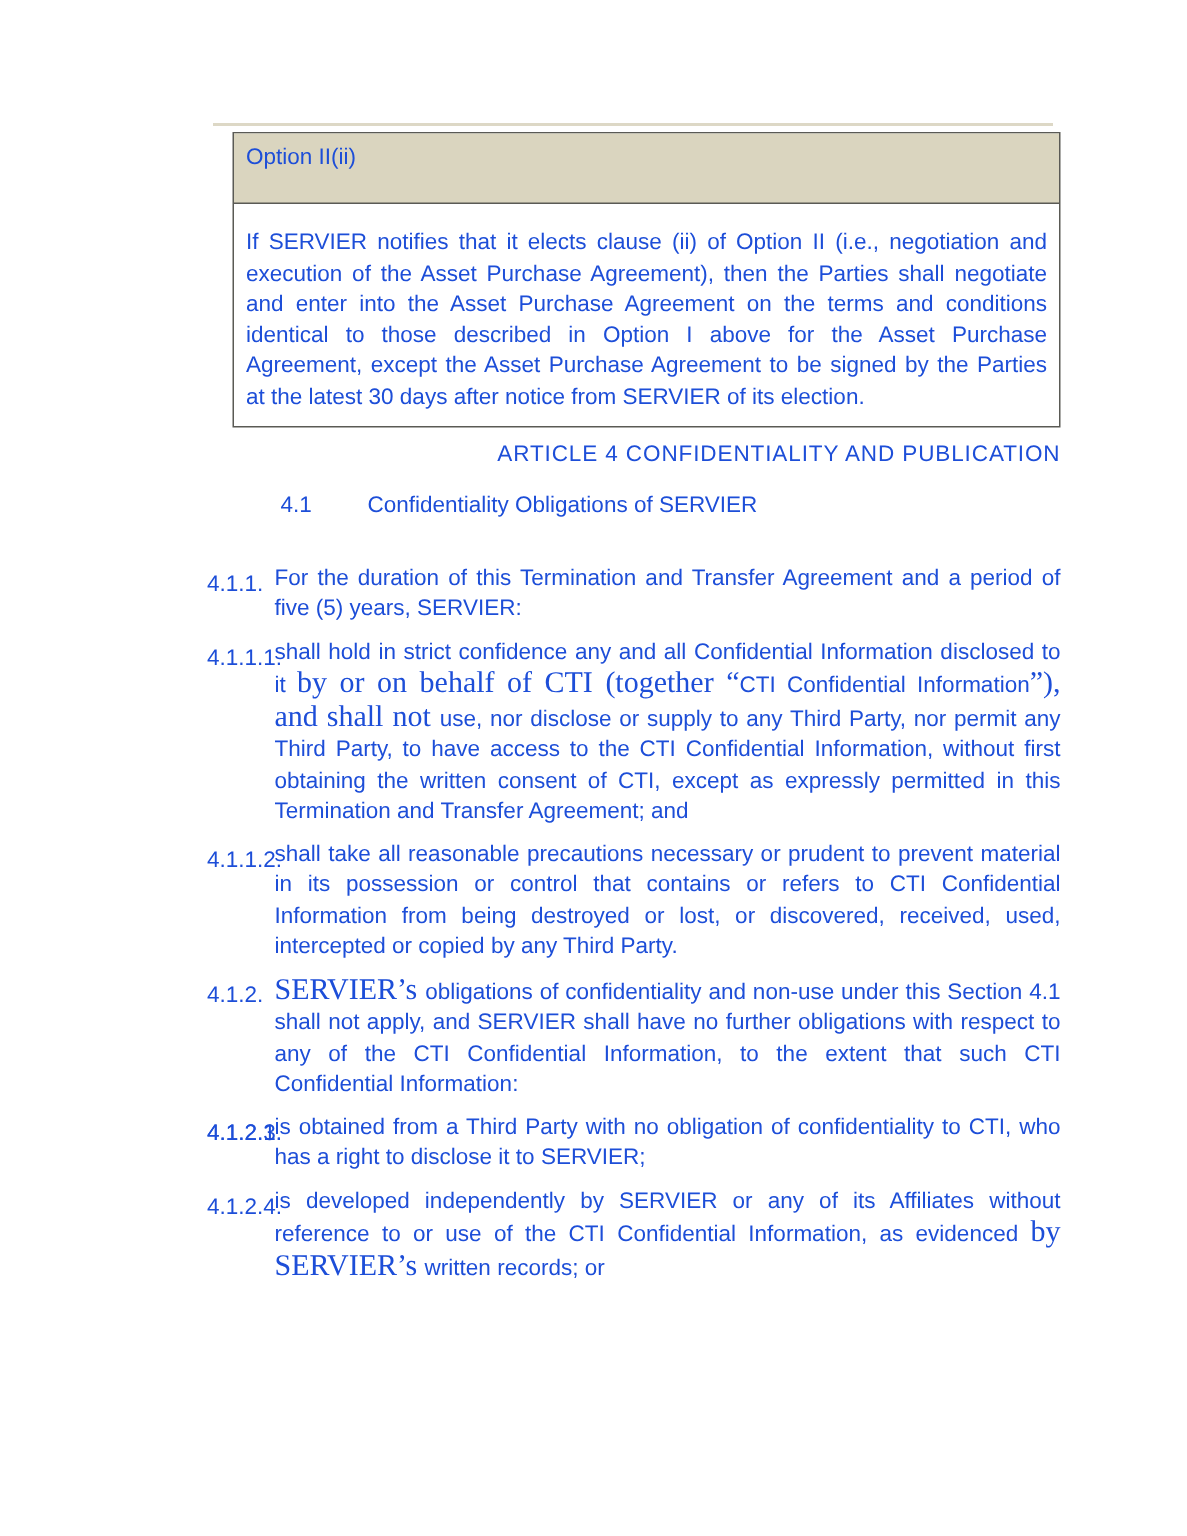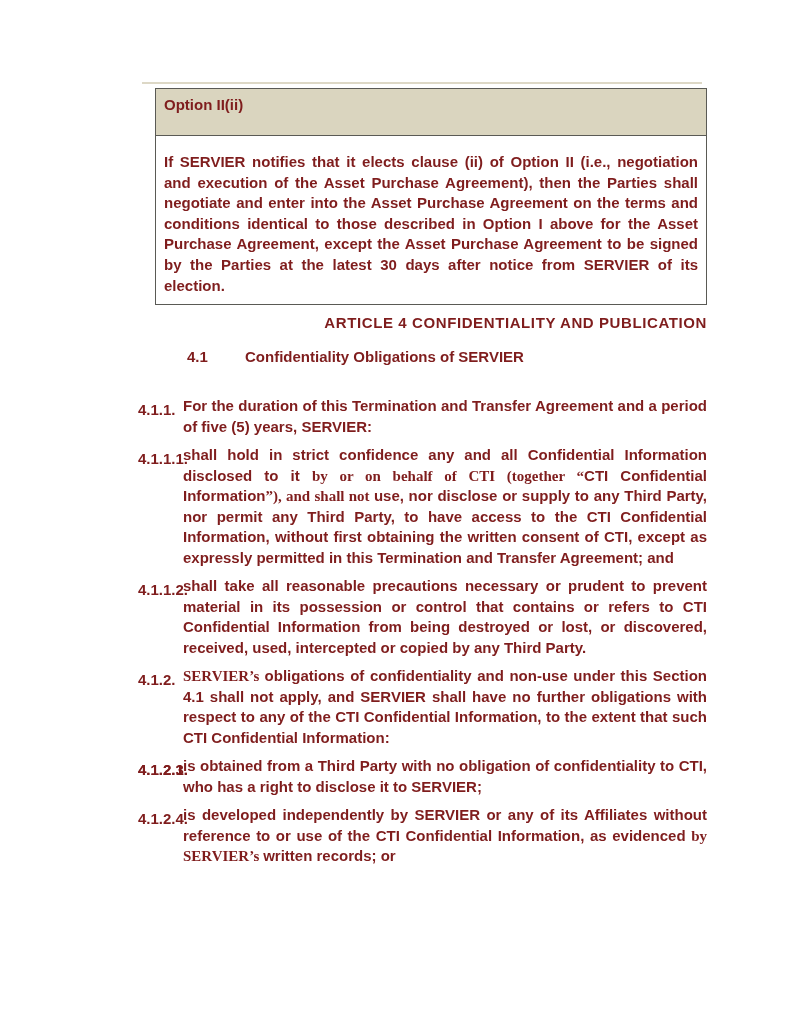--- a/index.html
+++ b/index.html
@@ -68,30 +68,30 @@
     line-height: 20.5px;
     margin: 0 0 8px 0;
   }
   .para .num {
     position: absolute;
     left: 0;
     top: 4px;
   }
   .serif {
     font-family: "Liberation Serif", serif;
-    font-size: 15px;
+    font-size: 20px;
   }
   .sans {
     font-family: "Liberation Sans", sans-serif;
   }
 </style>
 </head>
 <body>
 
-<div class="page" id="page" style="color: #7f1d1d; font-weight: bold;">
+<div class="page" id="page" style="color: #1d4ed8;">
   <div class="content">
 
     <div class="rule-above" id="rule-above" style="background: rgb(221, 216, 198);"></div>
 
     <div class="option-box" id="option-box" style="border-color: rgb(90, 90, 85);">
       <div class="option-box-header" id="option-box-header" style="background: rgb(218, 213, 191); border-bottom-color: rgb(90, 90, 85);">
         <span>Option II(ii)</span>
       </div>
       <div class="option-box-body">If SERVIER notifies that it elects clause (ii) of Option II (i.e., negotiation and execution of the Asset Purchase Agreement), then the Parties shall negotiate and enter into the Asset Purchase Agreement on the terms and conditions identical to those described in Option I above for the Asset Purchase Agreement, except the Asset Purchase Agreement to be signed by the Parties at the latest 30 days after notice from SERVIER of its election.</div>
     </div>

